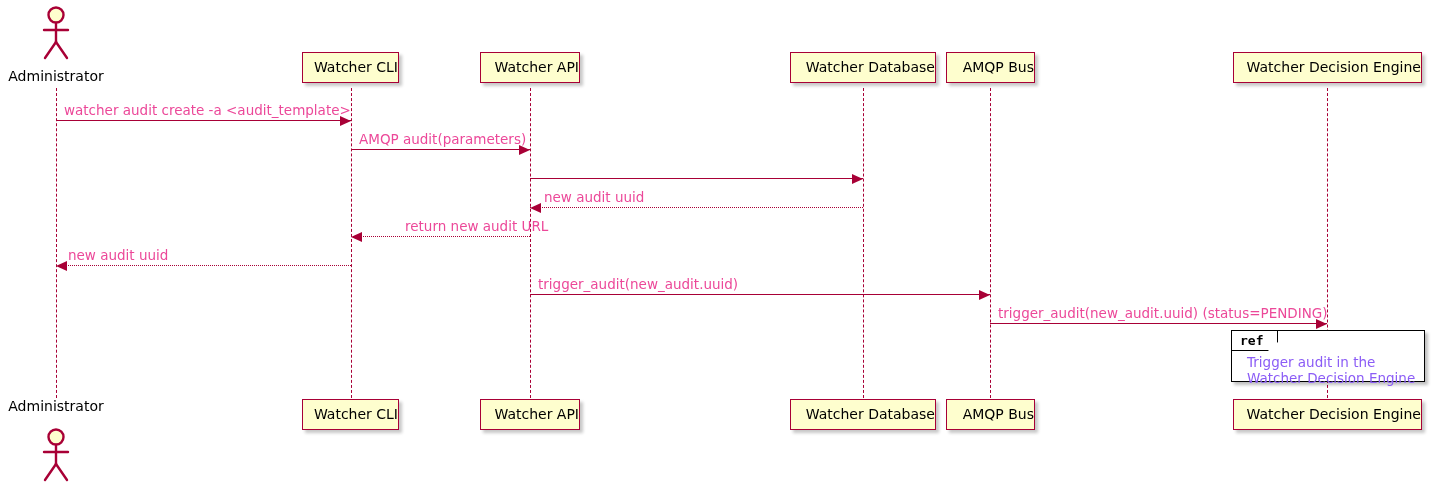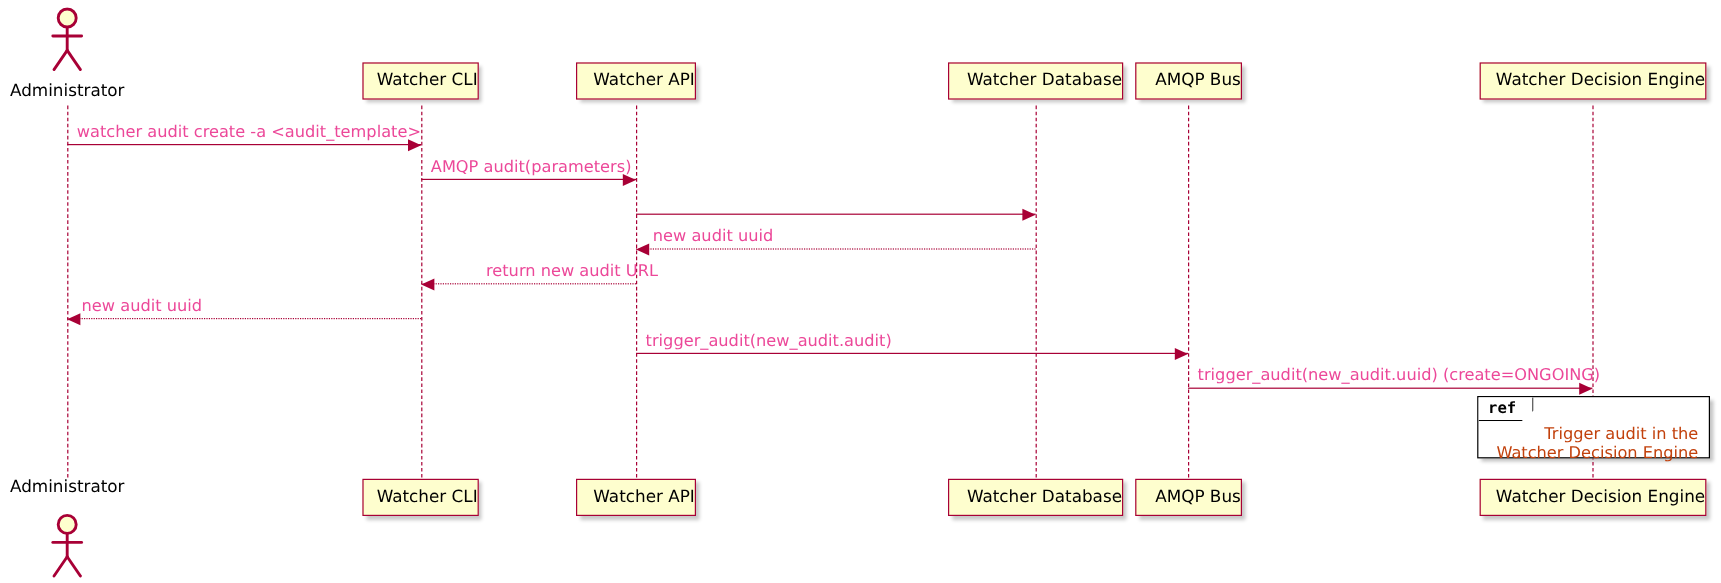--- a/index.html
+++ b/index.html
@@ -86,21 +86,20 @@
     white-space: nowrap;
   }
 
   
   .ref-box {
     position: absolute;
     box-sizing: border-box;
     background: #FFFFFF;
     border: 1.5px solid #000000;
     box-shadow: 3px 3px 3px rgba(0,0,0,0.25);
-    text-align: right;
   }
   .ref-tab {
     position: absolute;
     left: 0;
     top: 0;
     height: 20px;
     box-sizing: border-box;
     background: #FFFFFF;
     border-right: 1.5px solid #000000;
     border-bottom: 1.5px solid #000000;
@@ -114,21 +113,21 @@
     font-size: 13px;
     color: #000000;
     line-height: 18px;
   }
   .ref-body {
     position: absolute;
     left: 15px;
     top: 23px;
     font-size: 13.5px;
     line-height: 16px;
-    color: #c2410c;
+    color: #8b5cf6;
     white-space: pre;
   }
 </style>
 </head>
 <body>
 
 <div id="canvas">
     <div class="actor-fig" style="left: 39px; top: 6px;"><svg width="34" height="56" viewBox="0 0 34 56">
         <g stroke="#A80036" stroke-width="2.4" fill="none" stroke-linecap="round">
           <circle cx="17" cy="9" r="7.5" fill="#FEFECE"></circle>
@@ -177,23 +176,23 @@
     <div class="arrowhead left" style="left: 530px; top: 202.5px;"></div>
     <div class="msg-label" style="left: 544px; top: 189px;">new audit uuid</div>
     <div class="msg-line dotted" style="left: 351px; top: 236px; width: 179px;"></div>
     <div class="arrowhead left" style="left: 351px; top: 231.5px;"></div>
     <div class="msg-label" style="left: 366px; top: 218px; margin-left: 39px;">return new audit URL</div>
     <div class="msg-line dotted" style="left: 56px; top: 265px; width: 295px;"></div>
     <div class="arrowhead left" style="left: 56px; top: 260.5px;"></div>
     <div class="msg-label" style="left: 68px; top: 247px;">new audit uuid</div>
     <div class="msg-line" style="left: 530px; top: 294px; width: 460px;"></div>
     <div class="arrowhead right" style="left: 979px; top: 289.5px;"></div>
-    <div class="msg-label" style="left: 538px; top: 276px;">trigger_audit(new_audit.audit)</div>
+    <div class="msg-label" style="left: 538px; top: 276px;">trigger_audit(new_audit.uuid)</div>
     <div class="msg-line" style="left: 990px; top: 323px; width: 337px;"></div>
     <div class="arrowhead right" style="left: 1316px; top: 318.5px;"></div>
-    <div class="msg-label" style="left: 998px; top: 305px;">trigger_audit(new_audit.uuid) (create=ONGOING)</div>
+    <div class="msg-label" style="left: 998px; top: 305px;">trigger_audit(new_audit.uuid) (status=PENDING)</div>
     <div class="ref-box" style="left: 1231px; top: 330px; width: 194px; height: 52px;">
       <div class="ref-tab" style="width: 46px; clip-path: polygon(0px 0px, 100% 0px, 100% 55%, 78% 100%, 0px 100%);"></div>
       <div class="ref-tab-label">ref</div>
       <div class="ref-body">Trigger audit in the
 Watcher Decision Engine</div>
     </div>
   </div>
 
 </body></html>

